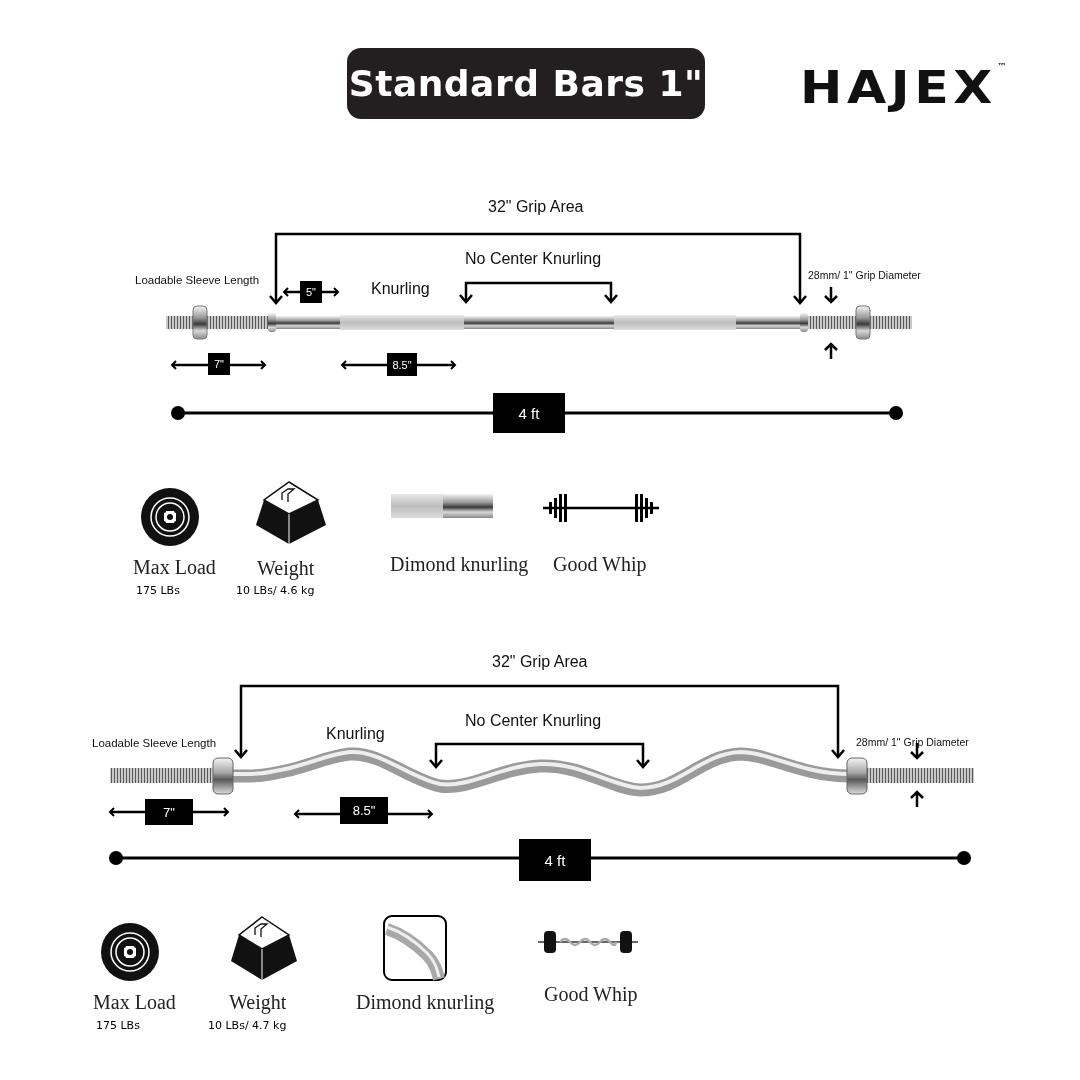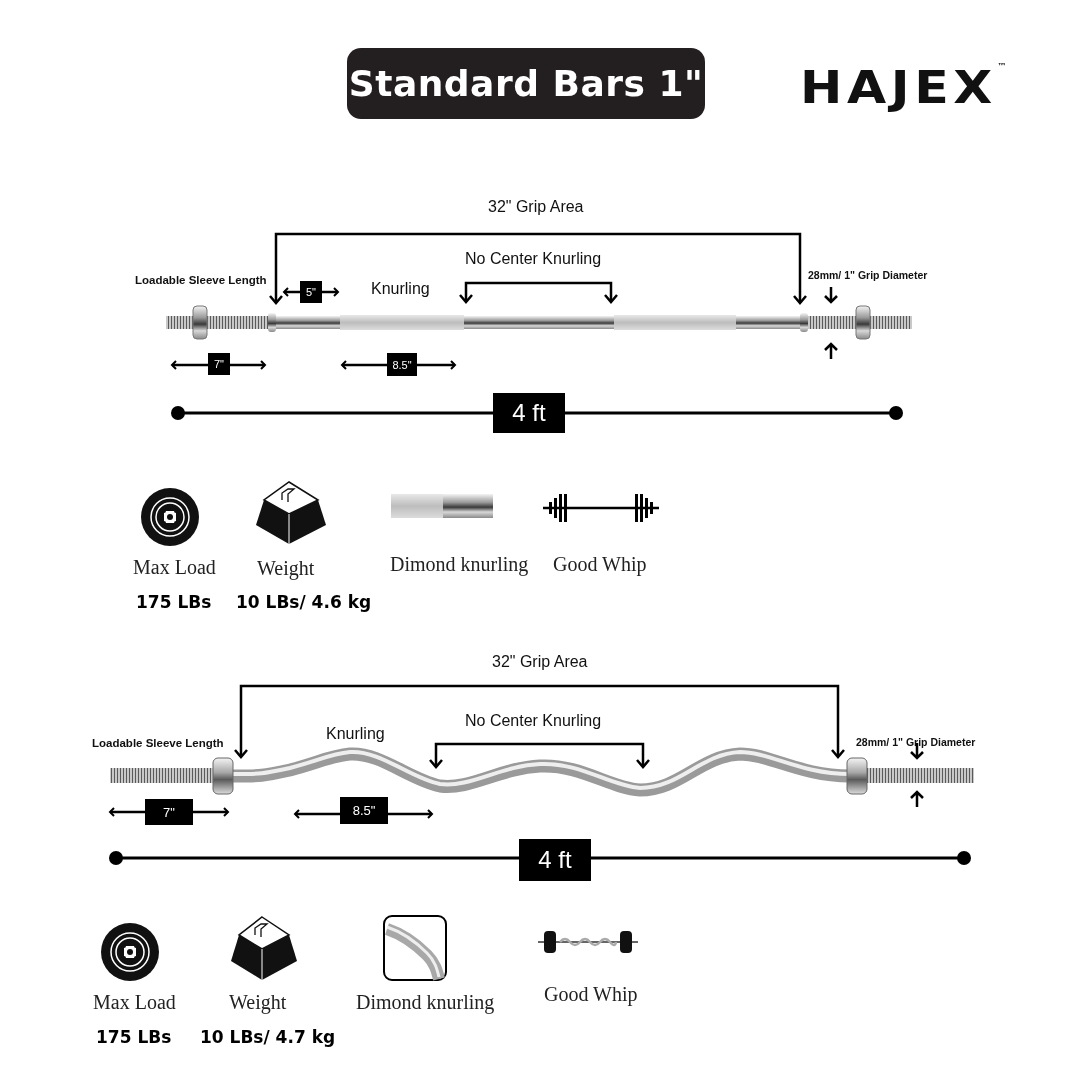--- a/index.html
+++ b/index.html
@@ -4,26 +4,26 @@
 <style>
   html,body{margin:0;padding:0;background:#fff;}
   body{width:1080px;height:1080px;position:relative;overflow:hidden;font-family:"Liberation Sans",sans-serif;color:#111;}
   .abs{position:absolute;}
   .title-box{left:347px;top:48px;width:358px;height:71px;background:#231f20;border-radius:14px;display:flex;align-items:center;justify-content:center;}
   .title-box span{color:#fff;font-family:"DejaVu Sans",sans-serif;font-weight:bold;font-size:36px;letter-spacing:0.5px;}
   .logo{left:800px;top:62px;font-family:"DejaVu Sans",sans-serif;font-weight:900;font-size:44px;letter-spacing:4px;color:#111;transform:scaleX(1.15);transform-origin:left;}
   .tm{font-size:8px;vertical-align:top;letter-spacing:0;}
   .lbl{font-family:"Liberation Sans",sans-serif;color:#111;white-space:nowrap;}
   .l16{font-size:16px;}
-  .l11{font-size:11.5px;font-weight:bold;}
+  .l11{font-size:11.5px;}
   .tag{background:#000;color:#fff;font-size:11px;display:flex;align-items:center;justify-content:center;}
-  .ft{background:#000;color:#fff;font-size:24px;display:flex;align-items:center;justify-content:center;}
+  .ft{background:#000;color:#fff;font-size:15px;display:flex;align-items:center;justify-content:center;}
   .serif{font-family:"Liberation Serif",serif;font-size:20px;color:#222;}
   .serif.b{font-weight:normal;}
-  .val{font-family:"DejaVu Sans",sans-serif;font-weight:bold;font-size:17px;color:#000;margin-top:8px;}
+  .val{font-family:"DejaVu Sans",sans-serif;font-weight:normal;font-size:11px;color:#000;}
   svg{position:absolute;overflow:visible;}
 </style>
 </head>
 <body>
 
 <div class="abs title-box">
   <span>Standard Bars 1"</span>
 </div>
 <div class="abs logo"><span>HAJEX</span><span class="tm">™</span></div>
 
@@ -216,14 +216,14 @@
     <line x1="0" y1="15" x2="100" y2="15" stroke="#666" stroke-width="2"></line>
     <path d="M22,15 q5,-6 10,0 t10,0 t10,0 t10,0 t10,0 t6,0" fill="none" stroke="#aaa" stroke-width="2.5"></path>
     <rect x="6" y="4" width="12" height="22" rx="4" fill="#111"></rect>
     <rect x="82" y="4" width="12" height="22" rx="4" fill="#111"></rect>
   </svg>
   <div class="abs serif" style="left:93px;top:991px;">Max Load</div>
   <div class="abs serif b" style="left:229px;top:991px;">Weight</div>
   <div class="abs serif b" style="left:356px;top:991px;">Dimond knurling</div>
   <div class="abs serif b" style="left:544px;top:983px;">Good Whip</div>
   <div class="abs val" style="left:96px;top:1019px;">175 LBs</div>
-  <div class="abs val" style="left:200px;top:1019px;">10 LBs/ 4.7 kg</div>
+  <div class="abs val" style="left:208px;top:1019px;">10 LBs/ 4.7 kg</div>
 </div>
 
 </body></html>

